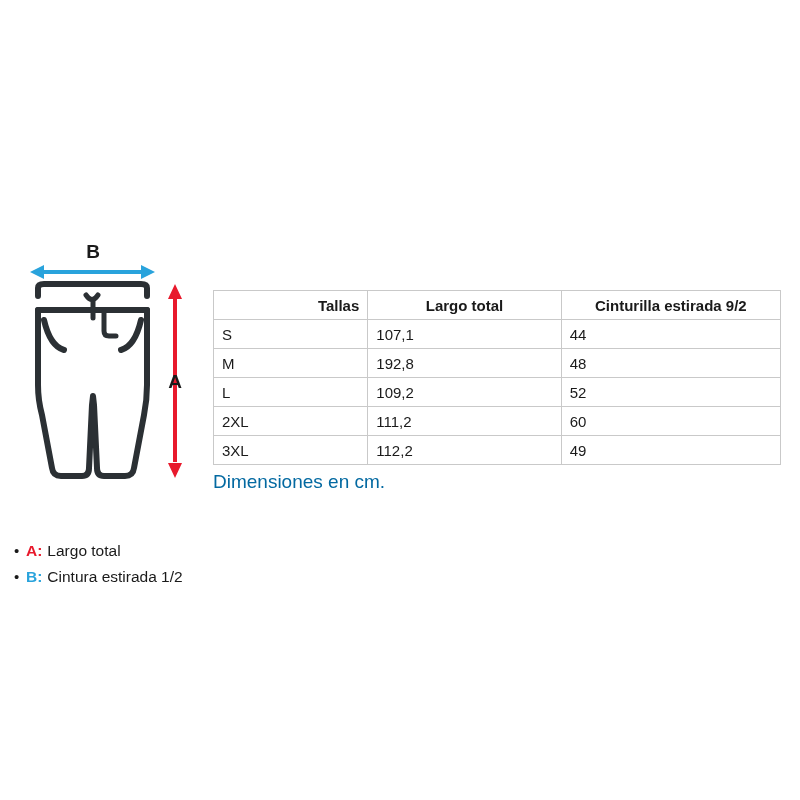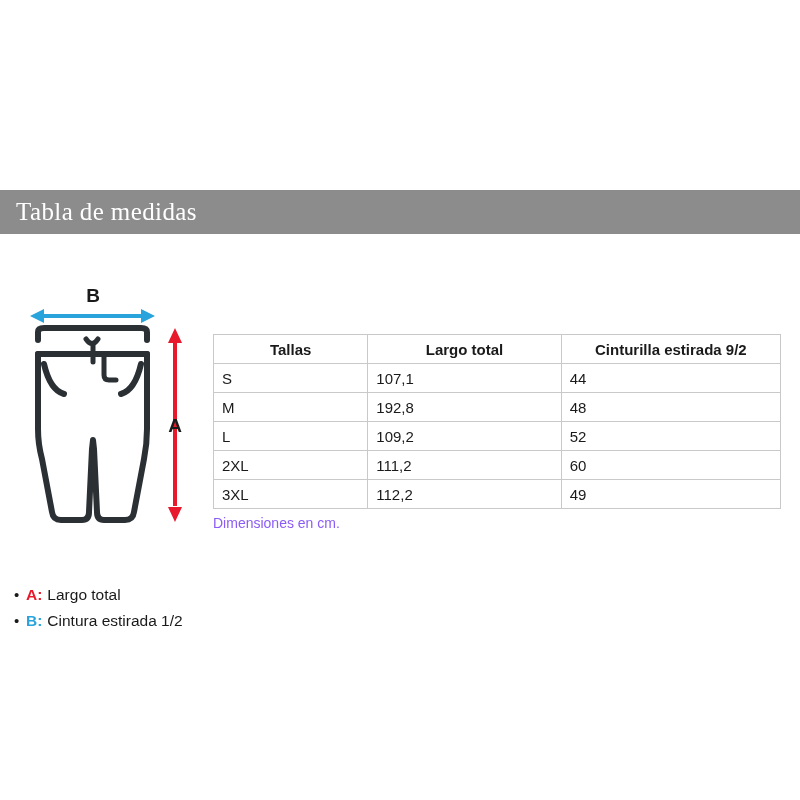--- a/index.html
+++ b/index.html
@@ -74,31 +74,31 @@
     border: 1px solid #c9c9c9;
     height: 26px;
     padding: 1px 8px;
     font-weight: 400;
   }
   table.size-table th {
     font-weight: bold;
     text-align: center;
     font-size: 15px;
   }
-  table.size-table th.col-sizes { text-align: center; }
+  table.size-table th.col-sizes { text-align: right; }
   table.size-table td.col-sizes { text-align: left; width: 142px; }
   table.size-table td.col-val { }
   table.size-table col.c1 { width: 142px; }
   table.size-table col.c2 { width: 200px; }
   table.size-table col.c3 { width: 226px; }
 
   .units-note {
     margin-top: 6px;
-    font-size: 14px;
-    color: #8b5cf6;
+    font-size: 19px;
+    color: #0369a1;
   }
 
   
   .legend {
     position: absolute;
     left: 14px;
     top: 352px;
     width: 500px;
   }
   .legend-item {
@@ -120,23 +120,20 @@
     margin-right: 5px;
   }
   .key-a { color: #e8192c; }
   .key-b { color: #29a3dc; }
 </style>
 </head>
 <body>
 
 <div id="size-chart">
 
-  <div class="header-bar">
-    <span class="header-title">Tabla de medidas</span>
-  </div>
 
   <div class="chart-body">
 
     <div class="illustration">
       <svg width="200" height="300" viewBox="0 0 200 300" xmlns="http://www.w3.org/2000/svg">
 
         <g>
           <line x1="30" y1="72" x2="139" y2="72" stroke="#29a3dc" stroke-width="4"></line>
           <polygon points="22,72 36,65 36,79" fill="#29a3dc"></polygon>
           <polygon points="147,72 133,65 133,79" fill="#29a3dc"></polygon>

